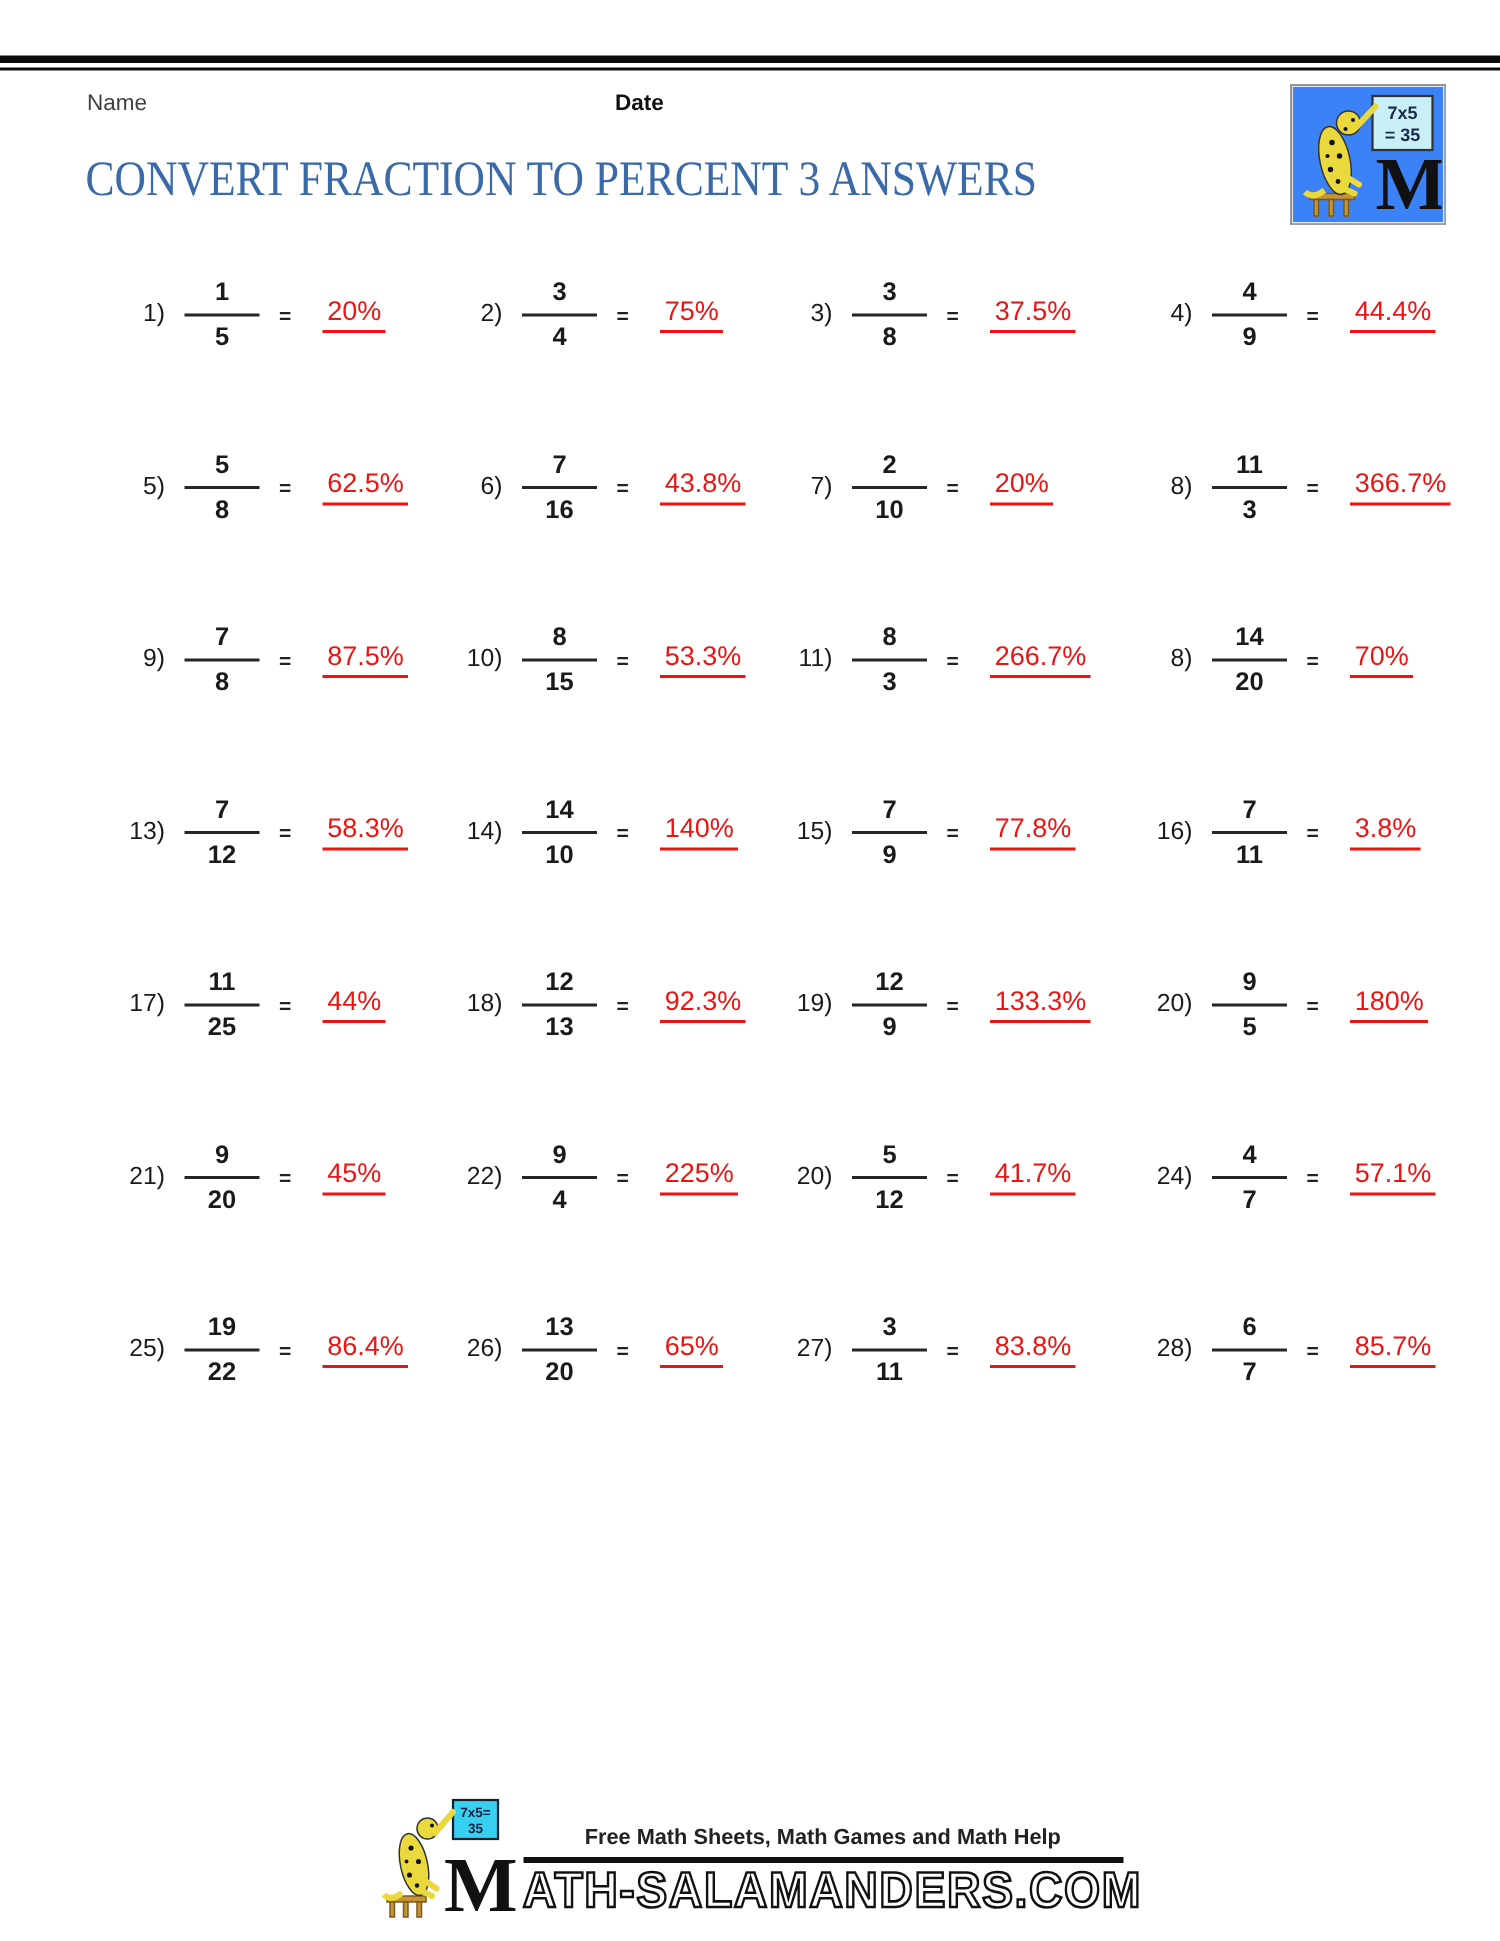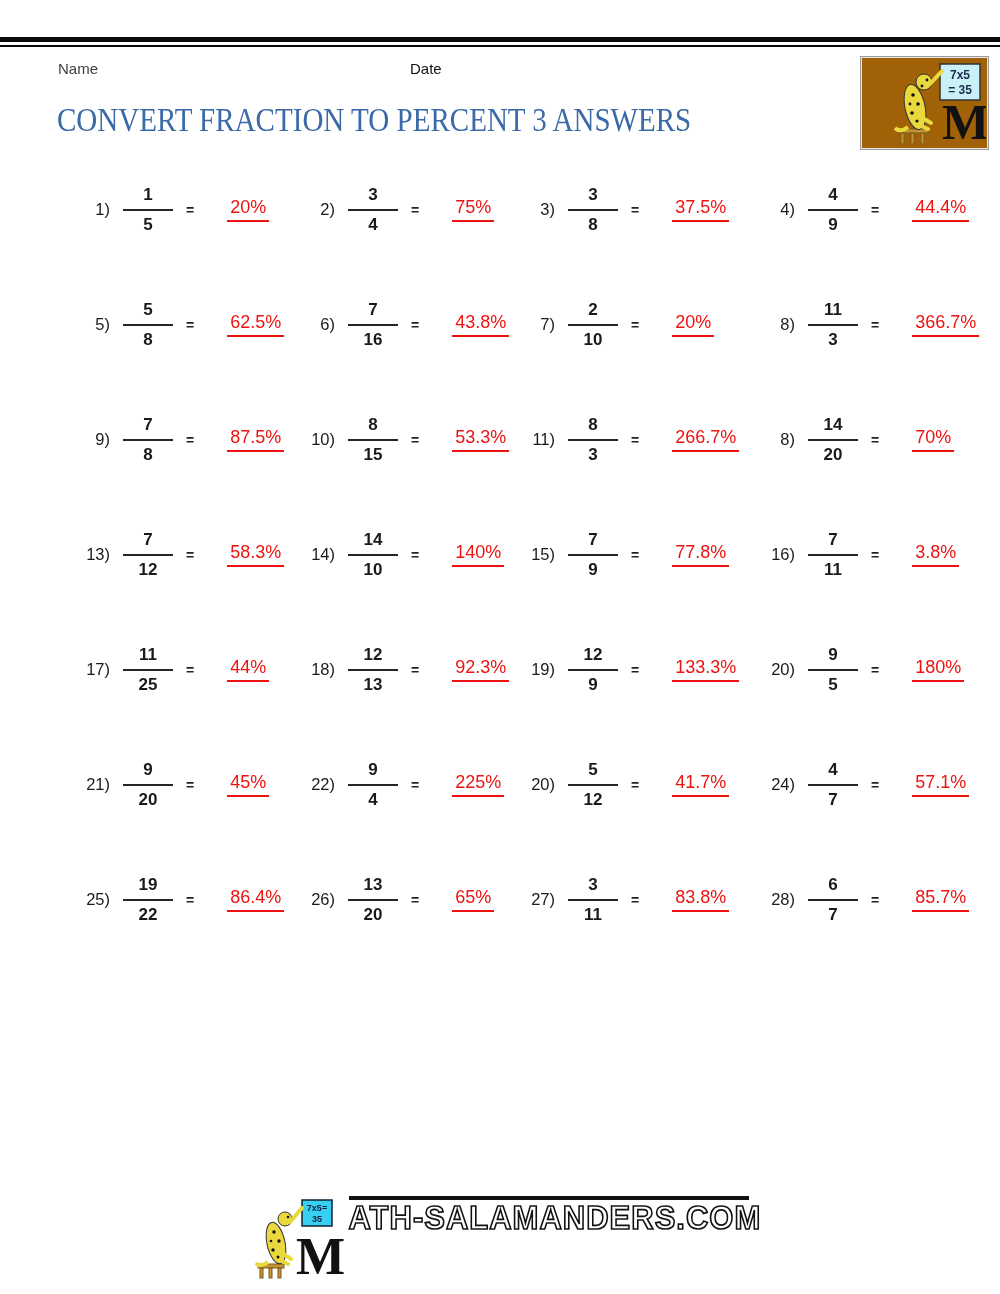--- a/index.html
+++ b/index.html
@@ -4,52 +4,52 @@
 <style>
   html,body{margin:0;padding:0;}
   body{
     width:1000px;height:1294px;position:relative;background:#ffffff;
     font-family:"Liberation Sans",sans-serif;color:#1a1a1a;overflow:hidden;
   }
   
   .rule-thick{position:absolute;left:0;top:37px;width:1000px;height:5px;background:#0a0a0a;}
   .rule-thin{position:absolute;left:0;top:45px;width:1000px;height:2px;background:#0a0a0a;}
   .name-label{position:absolute;left:58px;top:60px;font-size:15px;color:#404040;}
-  .date-label{position:absolute;left:410px;top:60px;font-size:15px;color:#111;}
+  .date-label{position:absolute;left:410px;top:60px;font-size:15px;color:#111;font-weight:bold;}
   .page-title{
     position:absolute;left:57px;top:102px;
     font-family:"Liberation Serif",serif;font-size:33px;font-weight:400;
     color:#3a6aa8;white-space:nowrap;letter-spacing:0px;
     transform:scaleX(0.88);transform-origin:left center;
   }
   
   .corner-logo{
     position:absolute;left:860px;top:56px;width:102px;height:92px;
-    border:1px solid #9a9aa0;background:#a16207;box-shadow:0 0 0 1px #e8e8e8 inset;padding-left:25px;
+    border:1px solid #9a9aa0;background:#3b82f6;box-shadow:0 0 0 1px #e8e8e8 inset;
   }
   
   .problems{
     position:absolute;left:70px;top:152px;width:900px;
     display:grid;grid-template-columns:225px 220px 240px 215px;grid-auto-rows:115px;
   }
   .cell{display:flex;align-items:center;}
   .pnum{min-width:40px;text-align:right;font-size:16.5px;color:#1a1a1a;margin-right:13px;flex-shrink:0;}
   .frac{
     display:inline-flex;flex-direction:column;align-items:stretch;text-align:center;
     font-weight:700;font-size:17px;color:#1a1a1a;min-width:50px;line-height:1.25;
   }
   .ftop{padding:0 7px 3px;border-bottom:2.5px solid #262626;}
   .fbot{padding:3px 7px 0;}
   .eq{margin:0 13px;font-size:14px;font-weight:700;color:#222;}
   .ans{
     color:#ec1310;font-size:18px;font-weight:400;
-    border-bottom:2px solid #ec1310;padding:0 3px 2px;margin-left:20px;white-space:nowrap;
+    border-bottom:2px solid #ec1310;padding:0 3px 2px;margin-left:8px;white-space:nowrap;
   }
   
-  .footer{position:absolute;left:0;top:1196px;width:1000px;display:flex;justify-content:center;align-items:flex-start;}
+  .footer{position:absolute;left:0;top:1196px;width:1000px;display:flex;justify-content:center;align-items:center;}
   .footer-logo{width:95px;height:86px;flex-shrink:0;margin-top:2px;}
   .footer-right{width:400px;margin-left:2px;}
   .tagline{text-align:center;font-weight:700;font-size:14.5px;color:#222;padding:12px 0 5px;}
   .divider{height:4px;background:#111;}
   .site{
     font-size:31px;font-weight:700;line-height:1.05;letter-spacing:1px;white-space:nowrap;
     color:#111;margin-top:1px;transform:scaleY(1.08);transform-origin:left top;
   }
   @supports (-webkit-text-stroke: 1px #000){
     .site{color:#fff;-webkit-text-stroke:1.6px #111;}
@@ -382,16 +382,17 @@
         <circle cx="36" cy="19" r="1.3" fill="#111"></circle>
         <circle cx="22" cy="34" r="1.7" fill="#111"></circle>
         <circle cx="27" cy="43" r="1.7" fill="#111"></circle>
         <circle cx="21" cy="52" r="1.7" fill="#111"></circle>
         <circle cx="26" cy="59" r="1.5" fill="#111"></circle>
         <circle cx="19" cy="43" r="1.3" fill="#111"></circle>
       </g>
     </svg>
   </div>
   <div class="footer-right">
+    <div class="tagline">Free Math Sheets, Math Games and Math Help</div>
     <div class="divider"></div>
     <div class="site">ATH-SALAMANDERS.COM</div>
   </div>
 </div>
 
 </body></html>

